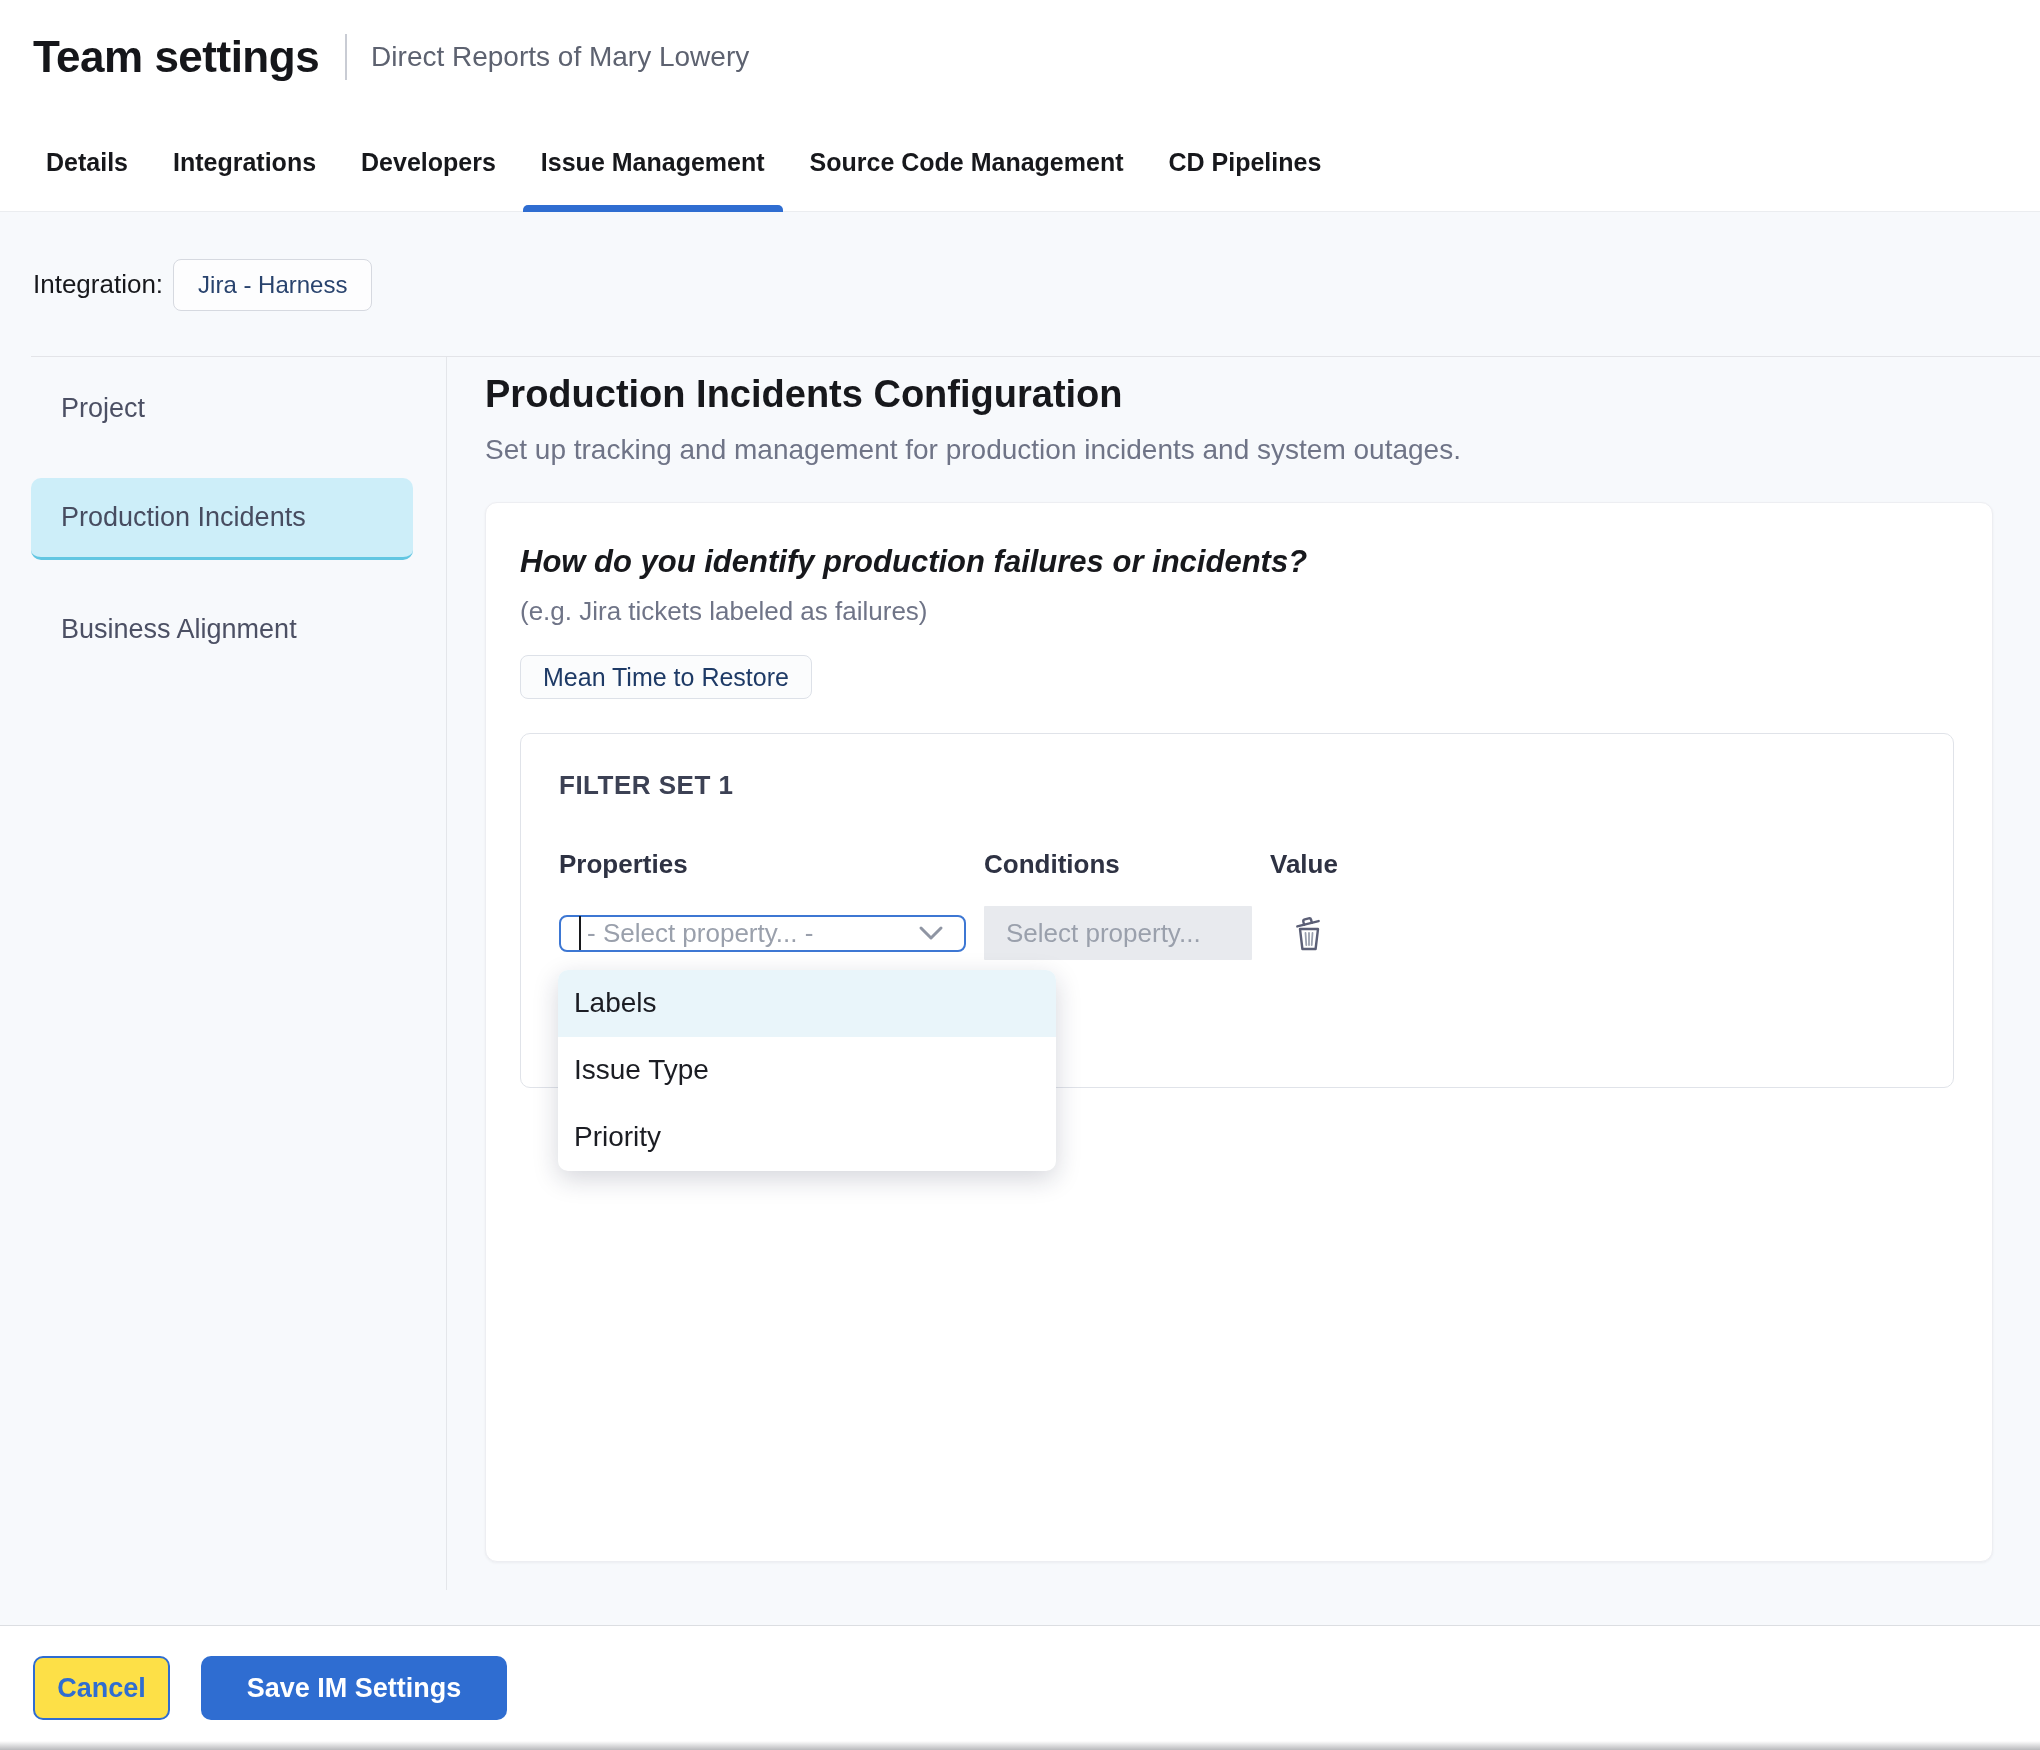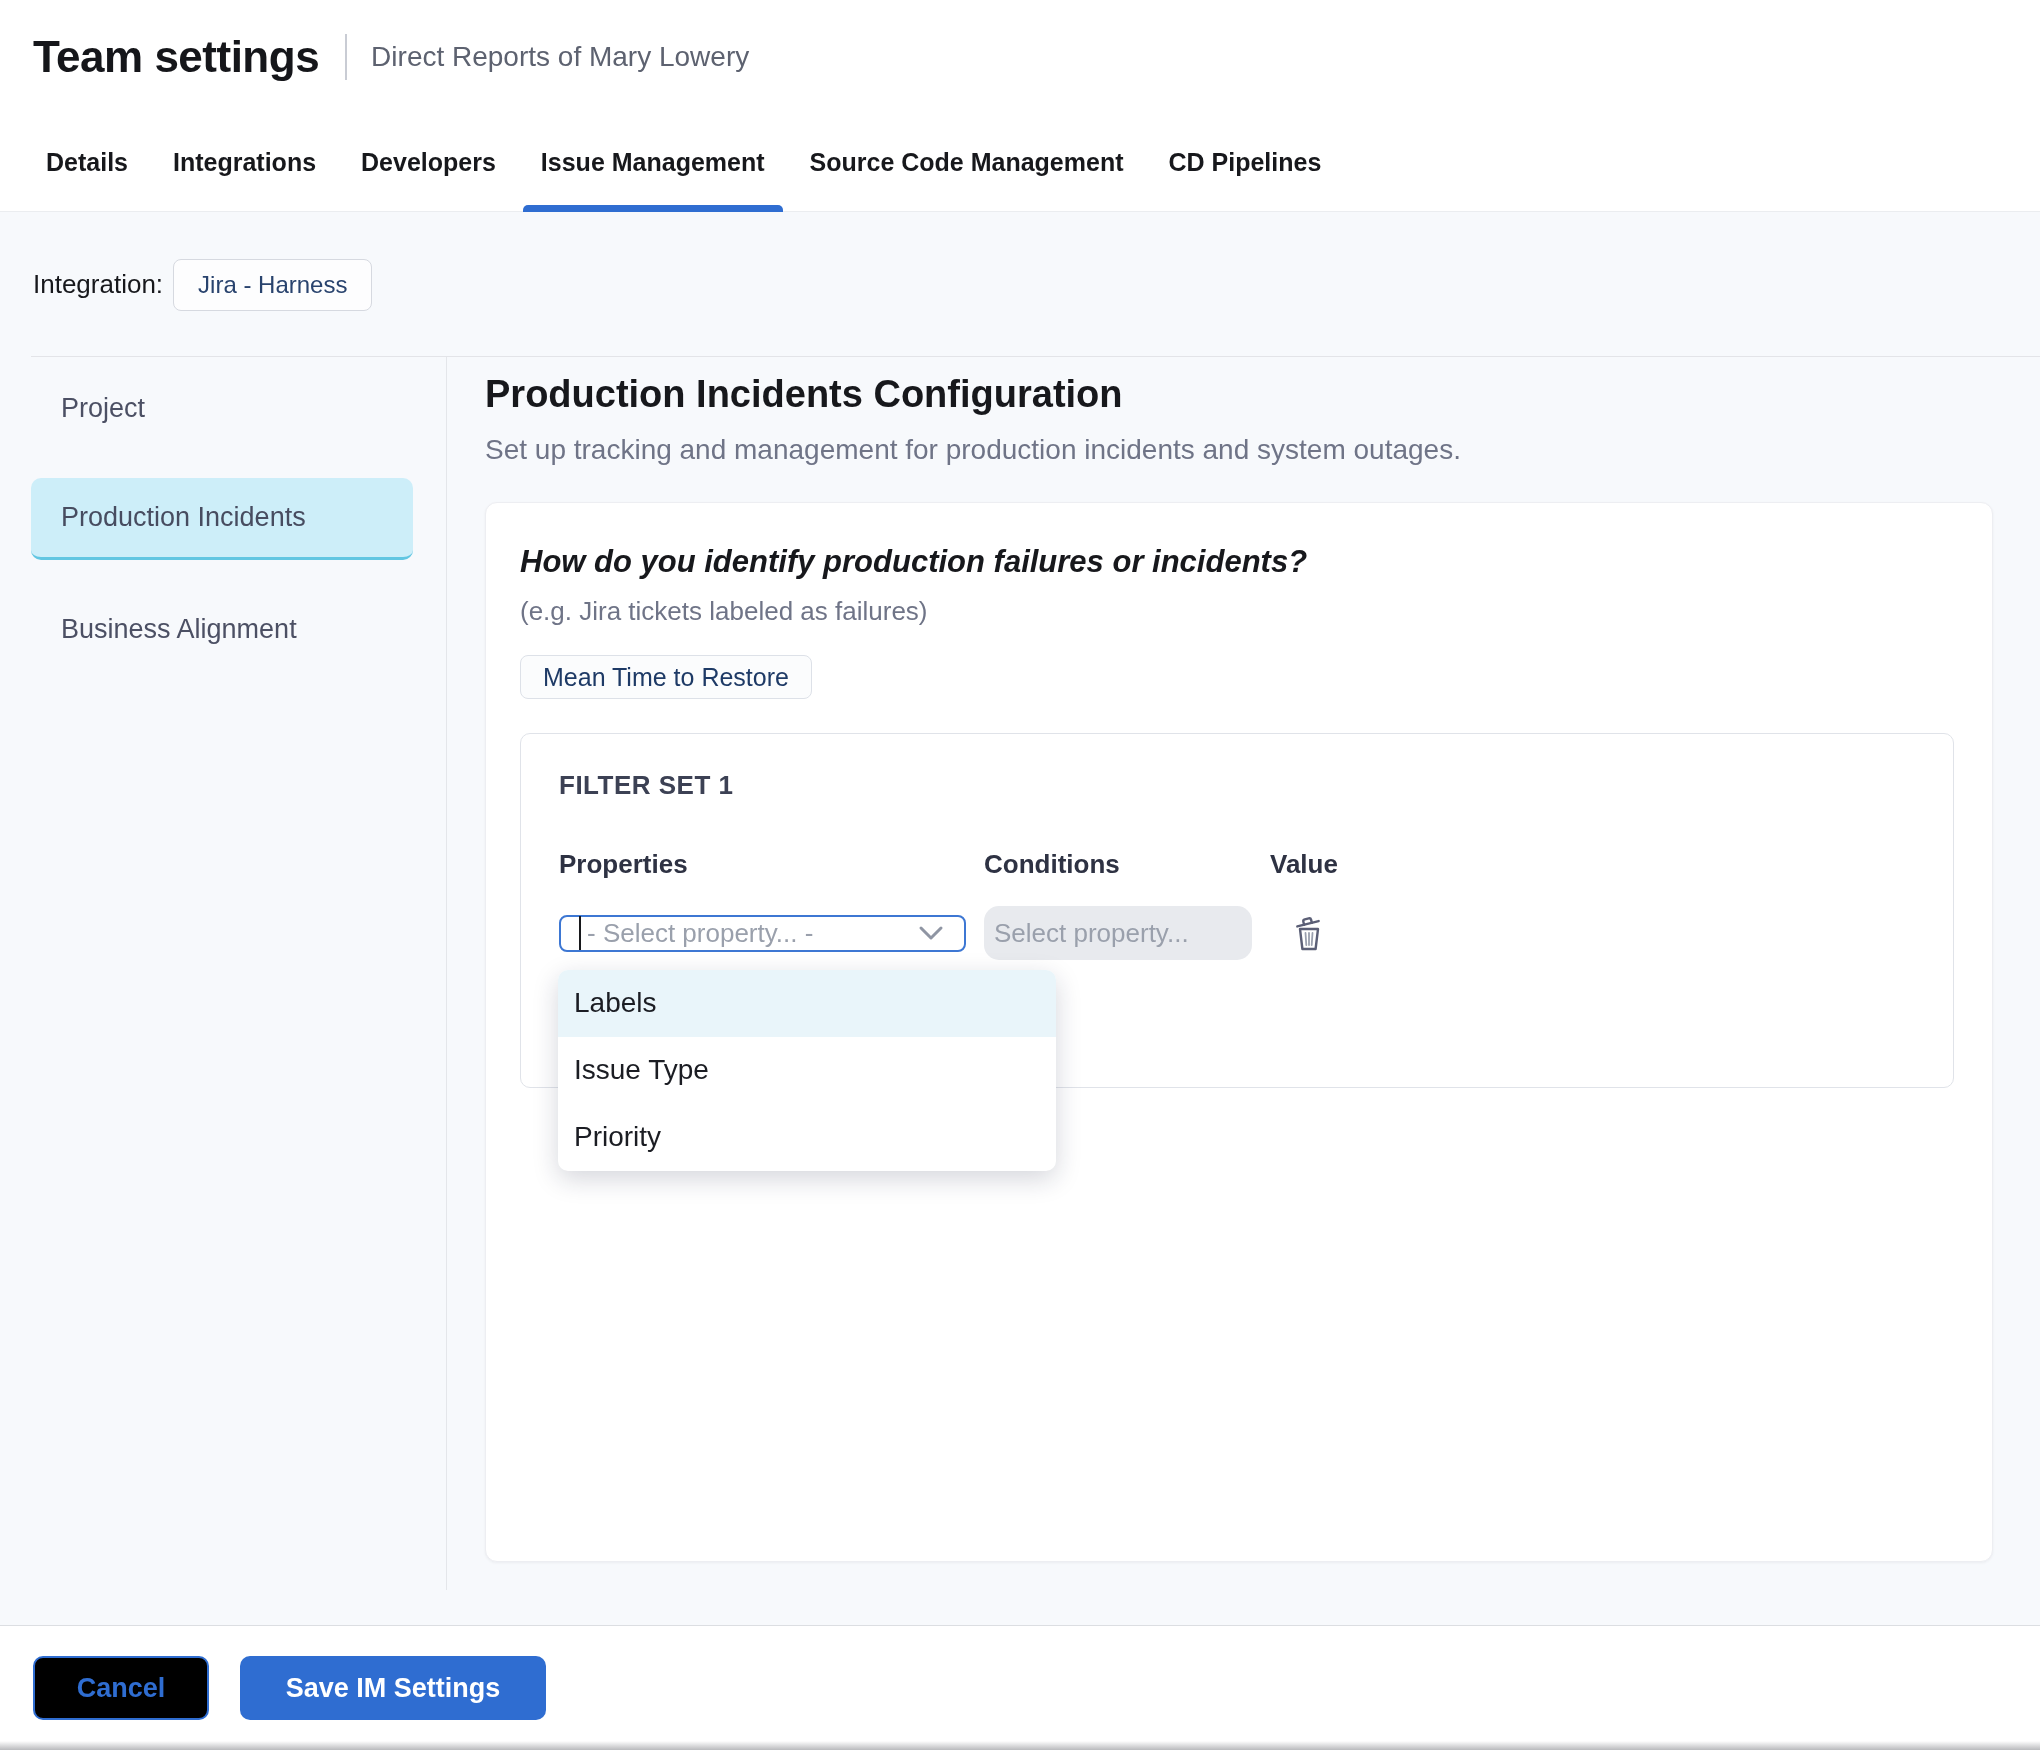--- a/index.html
+++ b/index.html
@@ -47,31 +47,31 @@
   .fgrid.controls { margin-top:26px; }
   .col-head { font-size:26px; font-weight:700; color:#2e3243; }
 
   .select { position:relative; height:37px; border-radius:8px; background:#fff; display:flex; align-items:center; padding:0 20px 0 18px; cursor:pointer; }
   .select .chev { margin-left:auto; flex:0 0 auto; }
   .sel-props { border:2px solid #3d77d3; }
   .sel-cond { border:1.5px solid #d6dae1; }
   .placeholder { font-size:26px; color:#9aa0ac; white-space:nowrap; overflow:hidden; }
   .sel-value-text { font-size:26px; color:#17181c; }
   .caret { width:2px; height:34px; background:#17181c; margin-right:6px; flex:0 0 auto; }
-  .input-disabled { height:54px; border-radius:15px; background:#e8eaee; display:flex; align-items:center; padding:0 10px; }
+  .input-disabled { height:54px; border-radius:1px; background:#e8eaee; display:flex; align-items:center; padding:0 22px; }
   .trash-btn { margin-left:20px; background:none; border:none; cursor:pointer; width:40px; height:44px; display:flex; align-items:center; justify-content:center; }
 
   .dropdown { position:absolute; left:-3px; top:calc(100% + 20px); width:498px; background:#fff; border-radius:10px; box-shadow:0 8px 26px rgba(20,30,60,0.18); overflow:hidden; z-index:5; }
   .dd-item { height:67px; display:flex; align-items:center; padding-left:16px; font-size:28px; color:#1b1d23; cursor:pointer; }
   .dd-item.hl { background:#e9f5fa; }
 
   
   .footer { position:relative; height:125px; background:#fff; border-top:1px solid #dcdee2; display:flex; align-items:center; padding-left:33px; gap:31px; }
   .btn { height:64px; border-radius:10px; font-size:27px; font-weight:700; font-family:"Liberation Sans", sans-serif; cursor:pointer; display:inline-flex; align-items:center; justify-content:center; }
-  .btn-cancel { width:176px; background:#000000; border:2.5px solid #2f6dd1; color:#2f6dd1; }
+  .btn-cancel { width:137px; background:#fde047; border:2.5px solid #2f6dd1; color:#2f6dd1; }
   .btn-save { width:306px; background:#2f6dd1; border:none; color:#fff; }
   .bottom-fade { position:absolute; left:0; right:0; bottom:0; height:9px; background:linear-gradient(#ffffff, #b9babd); }
 </style>
 </head>
 <body>
 
 <div class="screen">
 
   <div class="hdr">
     <div class="hdr-title">Team settings</div>

